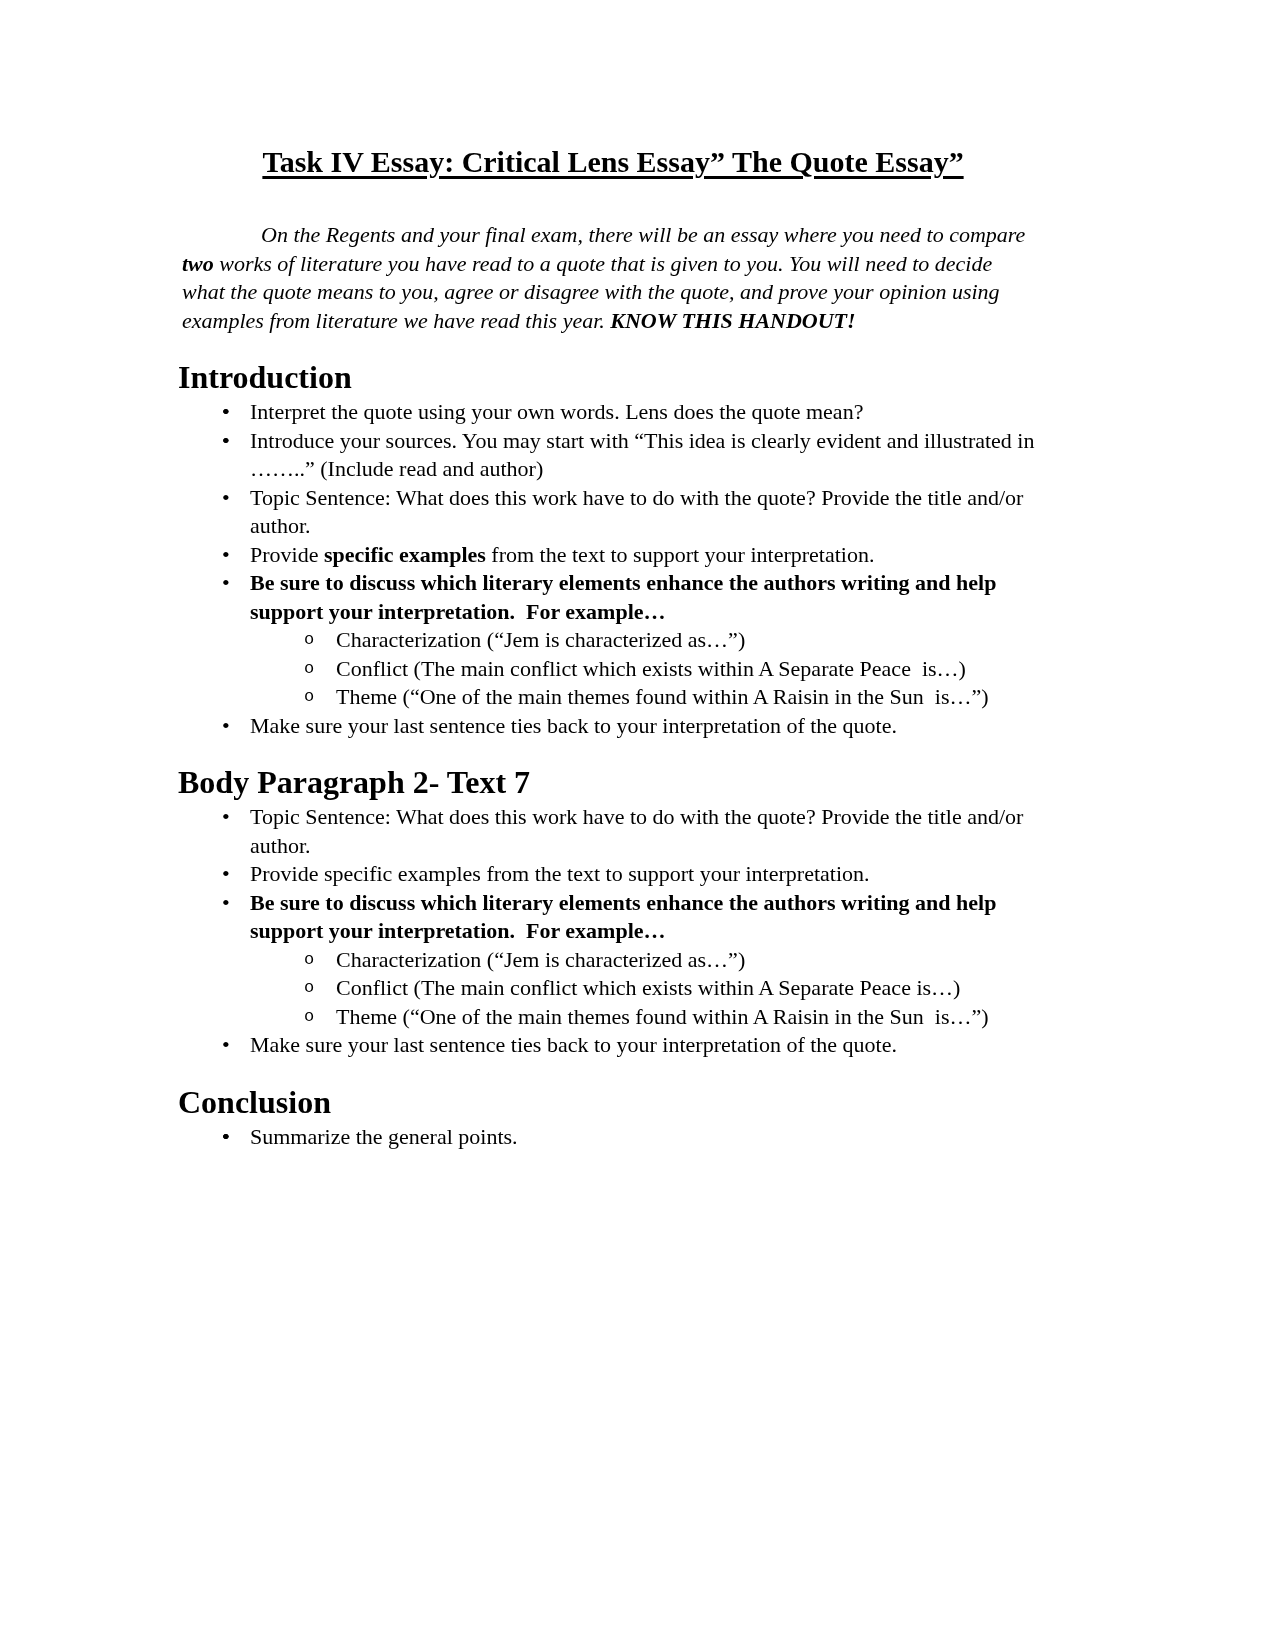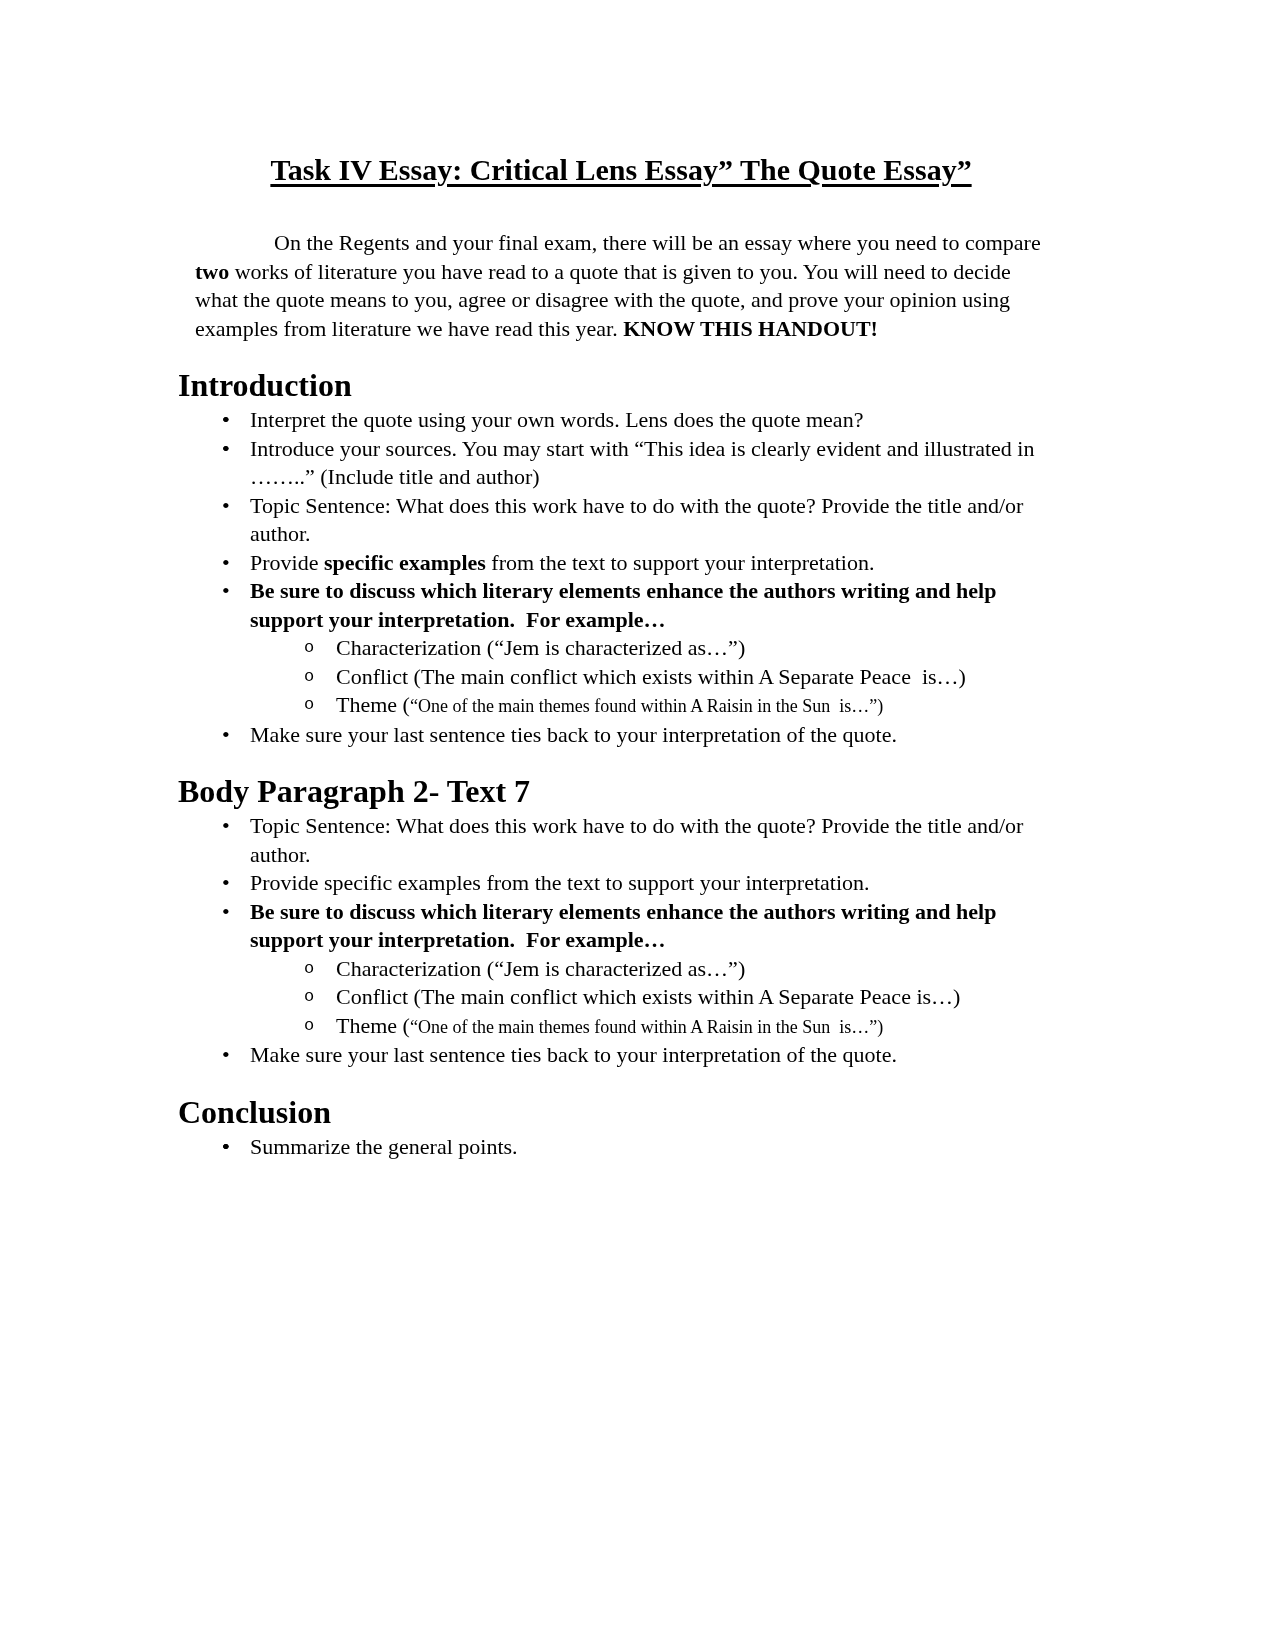--- a/index.html
+++ b/index.html
@@ -11,36 +11,37 @@
   .page {
     position: relative;
     box-sizing: border-box;
     width: 1275px;
     height: 1650px;
     background: #ffffff;
     padding: 143px 0 0 178px;
     overflow: hidden;
   }
   .doc-title {
-    margin: 8px;
+    margin: 0;
     width: 870px;
     font-size: 30px;
     line-height: 38px;
     font-weight: 700;
     text-align: center;
     text-decoration: underline;
     text-decoration-thickness: 3px;
     text-underline-offset: 4px;
   }
   .intro-para {
-    margin: 40px 0 0 17px;
+    margin: 40px 0 0 4px;
     max-width: 855px;
     font-size: 22px;
     line-height: 28.5px;
     text-indent: 79px;
+    font-style: italic;
   }
   .section-heading {
     margin: 21px 0 0 0;
     font-size: 32px;
     line-height: 42px;
     font-weight: 700;
   }
   .bullets {
     margin: 0;
     padding: 0;
@@ -59,21 +60,21 @@
     top: 0;
     line-height: 28.5px;
   }
   .bullets li.sub { padding-left: 158px; }
   .bullets li.sub .marker {
     left: 126px;
     font-size: 17px;
     font-family: "Liberation Mono", "DejaVu Sans Mono", monospace;
   }
   .b  { font-weight: 700; }
-  .sm { font-size: 18px; }
+  .sm { font-size: 22px; }
   .seg { white-space: pre-wrap; }
 </style>
 </head>
 <body>
 
 <div class="page">
   <h1 class="doc-title">Task IV Essay: Critical Lens Essay” The Quote Essay”</h1>
   <p class="intro-para"><span class="seg">On the Regents and your final exam, there will be an essay where you need to compare </span><span class="seg b">two</span><span class="seg"> works of literature you have read to a quote that is given to you. You will need to decide what the quote means to you, agree or disagree with the quote, and prove your opinion using examples from literature we have read this year. </span><span class="seg b">KNOW THIS HANDOUT!</span></p>
   <div id="sections">
   <section class="doc-section">
@@ -87,21 +88,21 @@
     <span class="marker">•</span>
     <span class="btext"><span class="seg">Interpret the quote using your own words. Lens does the quote mean?</span></span>
   </li>
 
   <li>
     <span class="marker">•</span>
   </li>
 
   <li>
     <span class="marker">•</span>
-    <span class="btext"><span class="seg">Introduce your sources. You may start with “This idea is clearly evident and illustrated in ……..” (Include title and author)</span></span>
+    <span class="btext"><span class="seg">Introduce your sources. You may start with “This idea is clearly evident and illustrated in ……..” (Include read and author)</span></span>
   </li>
 </ul>
   </section>
 
   <section class="doc-section">
     <ul class="bullets">
   <li>
     <span class="marker">•</span>
     <span class="btext"><span class="seg">Topic Sentence: What does this work have to do with the quote? Provide the title and/or author.</span></span>
   </li>

